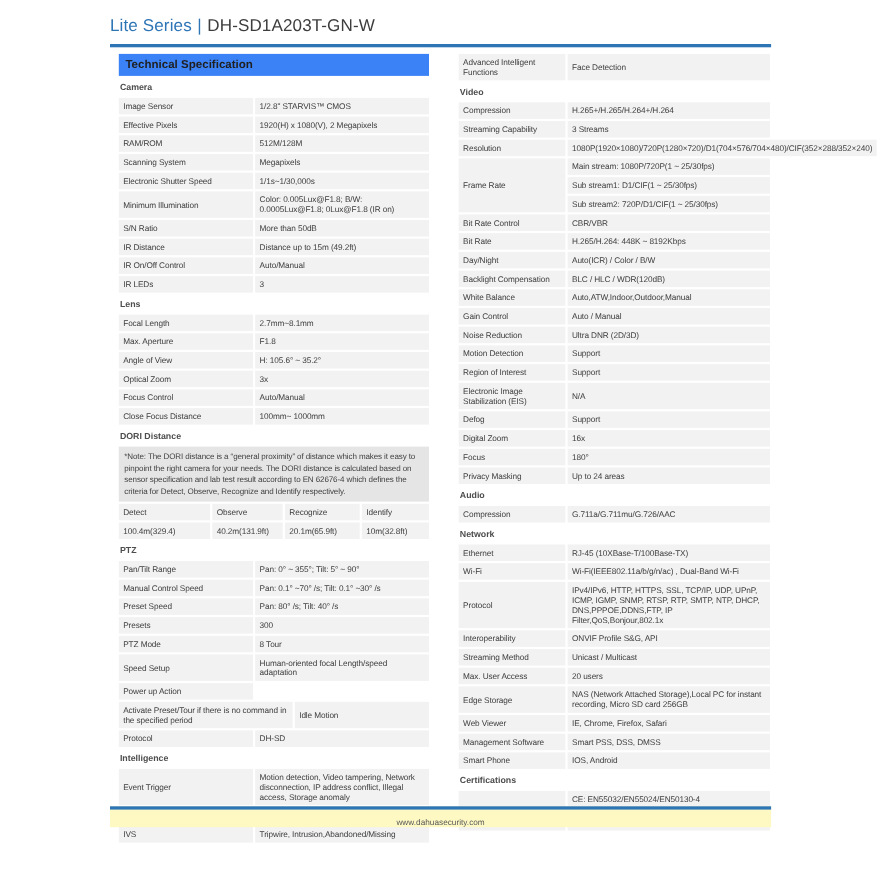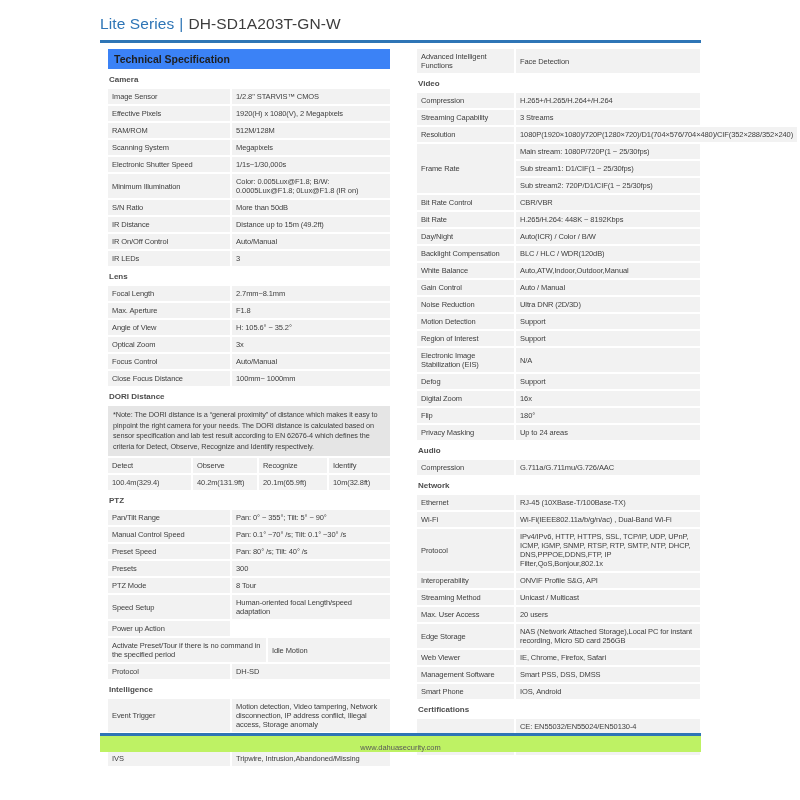--- a/index.html
+++ b/index.html
@@ -72,21 +72,21 @@
     padding: 4px 5px;
     margin-bottom: 2px;
   }
 
   .mini-row { display: flex; gap: 2px; margin-bottom: 2px; }
   .mini-cell.mc0 { flex: 0 0 83px; }
   .mini-cell.mc1 { flex: 0 0 64px; }
   .mini-cell.mc2 { flex: 0 0 68px; }
   .mini-cell.mc3 { flex: 1; }
 
-  .footer { position: absolute; left: 100px; top: 733px; width: 601px; background: #bef264; }
+  .footer { position: absolute; left: 100px; top: 733px; width: 601px; background: #fef9c3; }
   .footer-rule { height: 3px; background: #2e75b6; }
   .footer-url { text-align: center; font-size: 7.5px; color: #595959; margin-top: 7px; }
 </style>
 </head>
 <body>
 
 <div class="content">
   <div class="title">
     <span class="series">Lite Series</span><span class="sep">|</span><span class="model">DH-SD1A203T-GN-W</span>
   </div>
@@ -292,21 +292,21 @@
         </div>
         <div class="row">
           <div class="cell label">Defog</div>
           <div class="cell value">Support</div>
         </div>
         <div class="row">
           <div class="cell label">Digital Zoom</div>
           <div class="cell value">16x</div>
         </div>
         <div class="row">
-          <div class="cell label">Flip</div>
+          <div class="cell label">Focus</div>
           <div class="cell value">180°</div>
         </div>
         <div class="row">
           <div class="cell label">Privacy Masking</div>
           <div class="cell value">Up to 24 areas</div>
         </div>
         <div class="section-title">Audio</div>
         <div class="row">
           <div class="cell label">Compression</div>
           <div class="cell value">G.711a/G.711mu/G.726/AAC</div>

